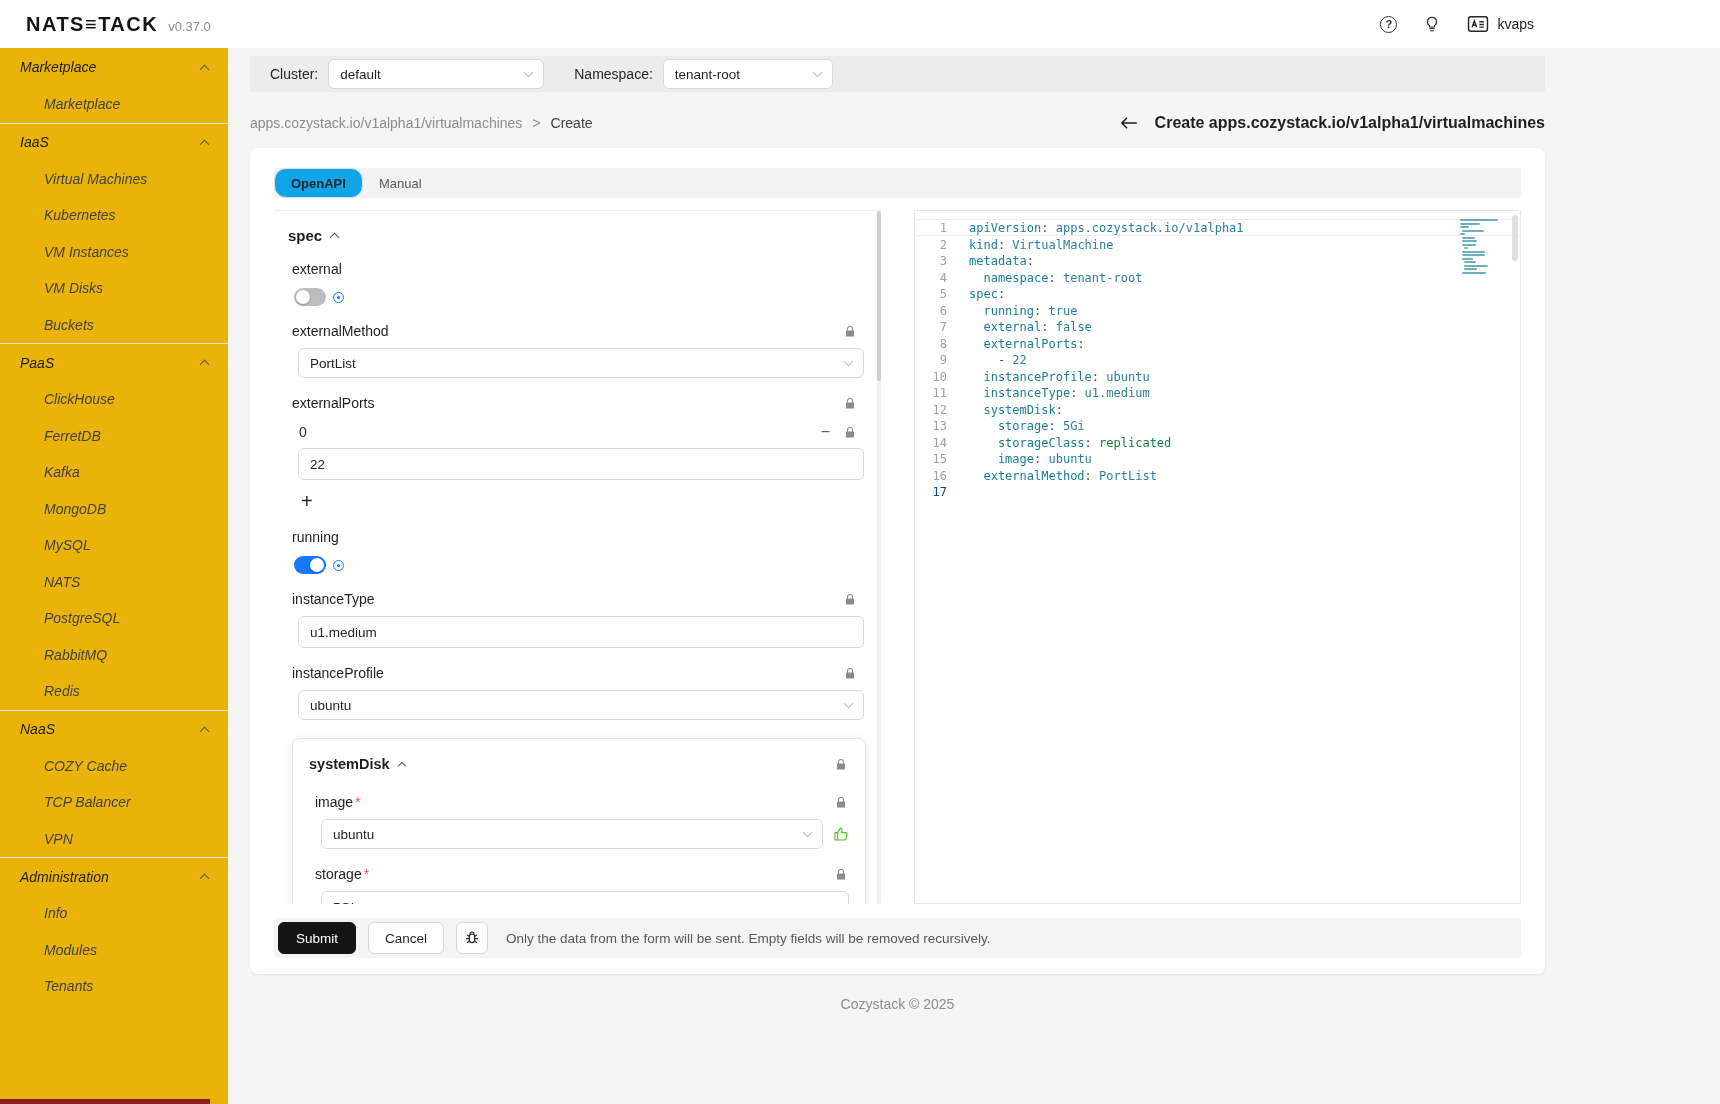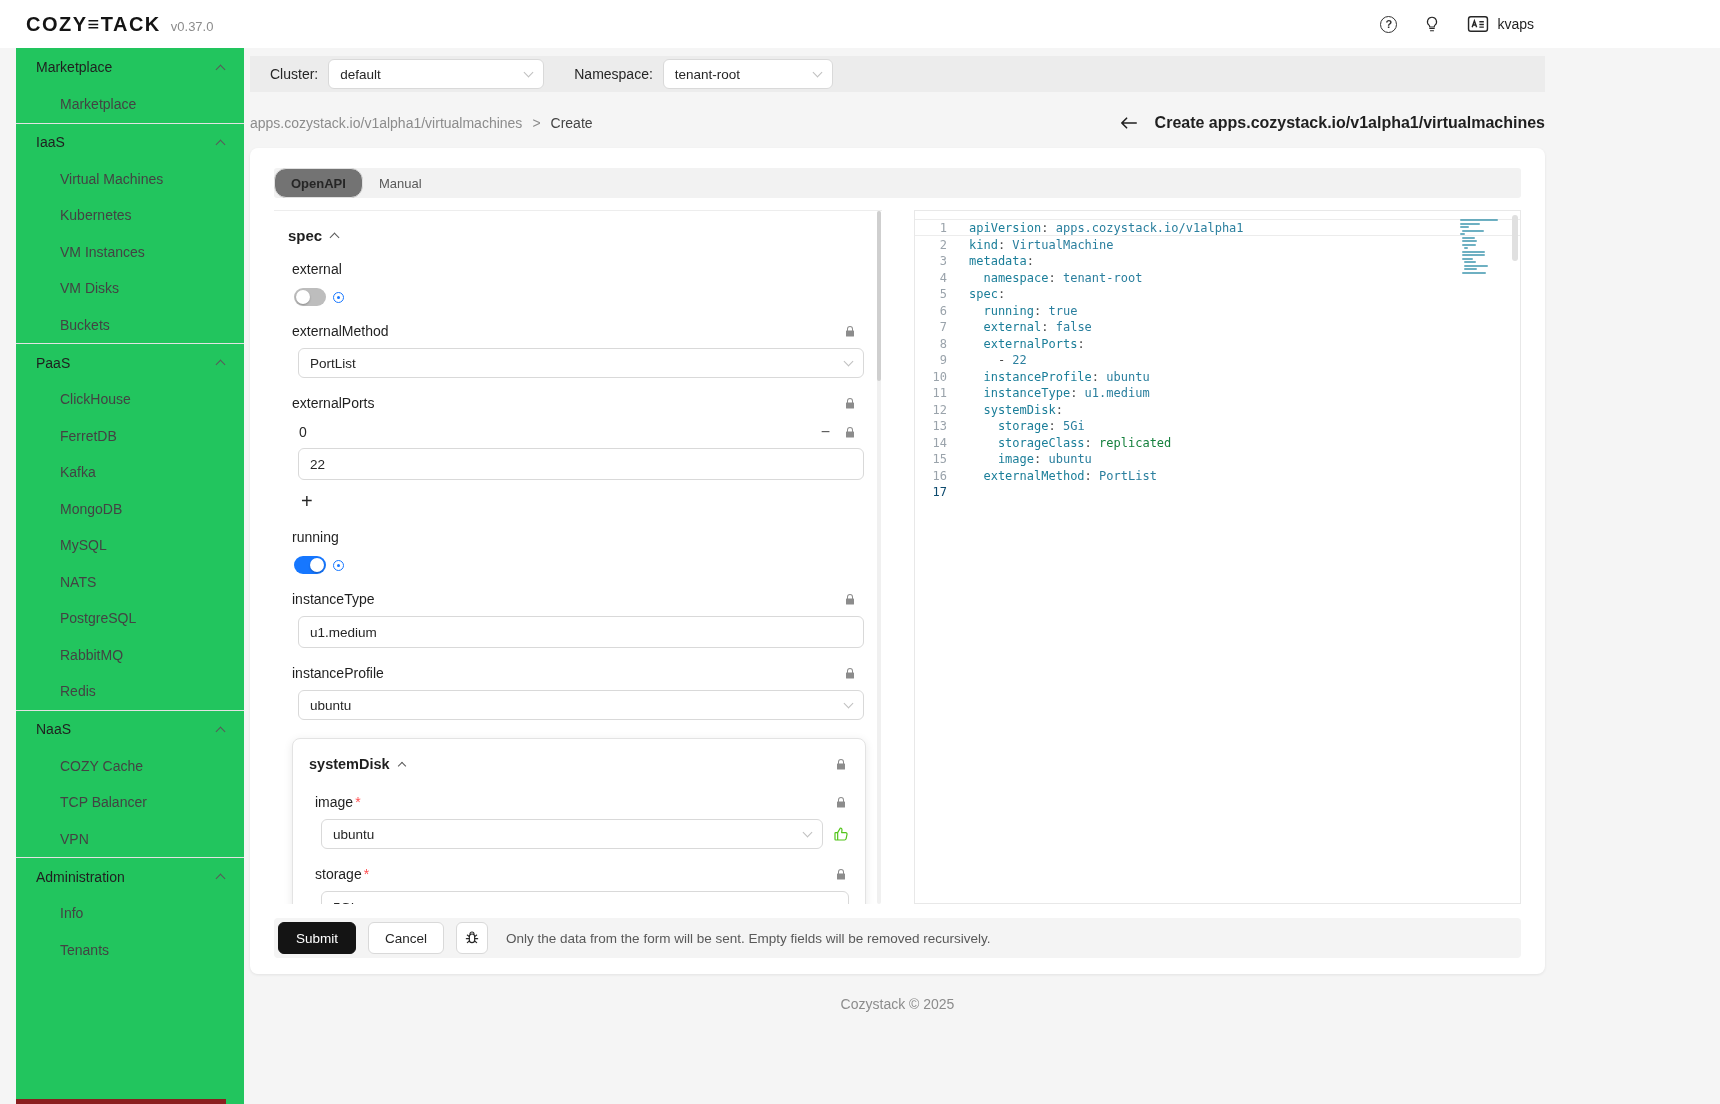--- a/index.html
+++ b/index.html
@@ -13,21 +13,21 @@
   .topbar { position:absolute; top:0; left:0; right:0; height:48px; background:#fff; display:flex; align-items:center; z-index:20; }
   .logo-wrap { margin-left:26px; display:flex; align-items:baseline; cursor:pointer; }
   .logo-text { font-size:20px; font-weight:bold; letter-spacing:1.5px; color:#141414; }
   .version { margin-left:10px; font-size:13px; color:#8c8c8c; }
   .topbar-right { position:absolute; right:186px; top:0; height:48px; display:flex; align-items:center; gap:26px; }
   .icon-btn { display:flex; align-items:center; cursor:pointer; }
   .qcircle { width:17px; height:17px; border:1.5px solid #333; border-radius:50%; display:flex; align-items:center; justify-content:center; font-size:11px; color:#333; font-weight:bold; }
   .user-chip { display:flex; align-items:center; gap:8px; cursor:pointer; font-size:14px; color:#1f1f1f; }
 
   
-  .sidebar { position:absolute; top:48px; left:16px; bottom:0; width:228px; background:#22c55e; overflow:hidden; }
+  .sidebar { position:absolute; top:48px; left:0; bottom:0; width:228px; background:#eab308; overflow:hidden;font-style:italic; }
   .side-section { height:38px; display:flex; align-items:center; justify-content:space-between; padding:0 20px; font-size:14px; color:#1f1f1f; cursor:pointer; }
   .side-section:not(:first-child){ border-top:1px solid #e3e3e3; }
   .side-item { height:36.5px; display:flex; align-items:center; padding-left:44px; font-size:14px; color:#434343; cursor:pointer; }
   .red-bar { position:absolute; bottom:0; left:0; width:210px; height:5px; background:#8a1f1f; }
 
   
   .chev { display:inline-block; width:7px; height:7px; border-right:1.6px solid #595959; border-bottom:1.6px solid #595959; }
   .chev.up { transform:rotate(-135deg); margin-top:4px; }
   .chev.down { transform:rotate(45deg); margin-bottom:3px; }
   .chev.light { border-color:#bfbfbf; }
@@ -51,21 +51,21 @@
   .crumb-sep { color:#8c8c8c; margin:0 10px; }
   .crumb-current { color:#434343; }
   .page-title-wrap { display:flex; align-items:center; gap:16px; }
   .page-title { font-size:16px; font-weight:bold; color:#1f1f1f; margin:0; }
   .back-arrow { cursor:pointer; display:flex; align-items:center; }
 
   
   .card { margin-top:10px; background:#fff; border-radius:8px; box-shadow:0 1px 3px rgba(0,0,0,.08); padding:20px 24px 16px; }
   .tabbar { display:flex; background:#f2f2f2; height:30px; border-radius:3px; }
   .tab { padding:0 16px; display:flex; align-items:center; font-size:13px; color:#595959; cursor:pointer; }
-  .tab.active { background:#737373; border:1px solid #e0e0e0; border-radius:12px; color:#262626; font-weight:bold;text-align:right; }
+  .tab.active { background:#0ea5e9; border:1px solid #e0e0e0; border-radius:12px; color:#262626; font-weight:bold;text-align:right; }
 
   .panels { display:flex; gap:32px; margin-top:12px; height:694px; }
 
   
   .form-panel { width:608px; position:relative; border-top:1px solid #ededed; overflow:hidden; }
   .form-inner { padding:16px 16px 0 14px; }
   .spec-head { display:flex; align-items:center; gap:9px; font-size:15px; font-weight:bold; color:#1f1f1f; cursor:pointer; }
   .field { margin-top:14px; }
   .field-head { display:flex; align-items:center; justify-content:space-between; height:22px; padding-left:4px; }
   .field-label { font-size:14px; color:#1f1f1f; }
@@ -119,21 +119,21 @@
   .btn.icon-only { width:32px; background:#fff; border:1px solid #d9d9d9; padding:0; }
   .note { font-size:13.5px; color:#595959; margin-left:6px; }
 
   .footer { margin-top:22px; text-align:center; font-size:14px; color:#8c8c8c; }
 </style>
 </head>
 <body>
 
 <header class="topbar">
   <div class="logo-wrap">
-    <span class="logo-text">COZY≡TACK</span>
+    <span class="logo-text">NATS≡TACK</span>
     <span class="version">v0.37.0</span>
   </div>
   <div class="topbar-right">
     <span class="icon-btn">
       <span class="qcircle">
           <span>?</span>
         </span>
     </span>
     <span class="icon-btn">
       <svg width="18" height="18" viewBox="0 0 24 24" fill="none" stroke="#262626" stroke-width="1.6" stroke-linecap="round">
@@ -184,20 +184,21 @@
         <span class="chev up"></span>
       </div>
       <div class="side-item">COZY Cache</div>
       <div class="side-item">TCP Balancer</div>
       <div class="side-item">VPN</div>
       <div class="side-section">
         <span>Administration</span>
         <span class="chev up"></span>
       </div>
       <div class="side-item">Info</div>
+      <div class="side-item">Modules</div>
       <div class="side-item">Tenants</div>
     </nav>
   <div class="red-bar"></div>
 </aside>
 
 <main class="main">
   <div class="content">
 
     <div class="toolbar">
       <span class="tb-label">Cluster:</span>

